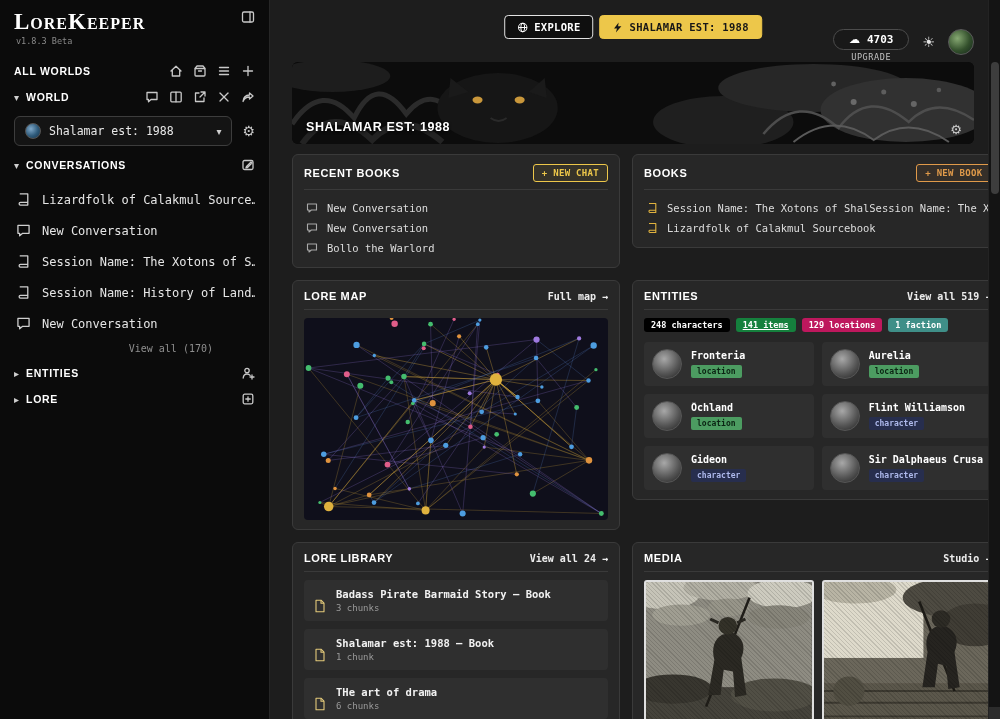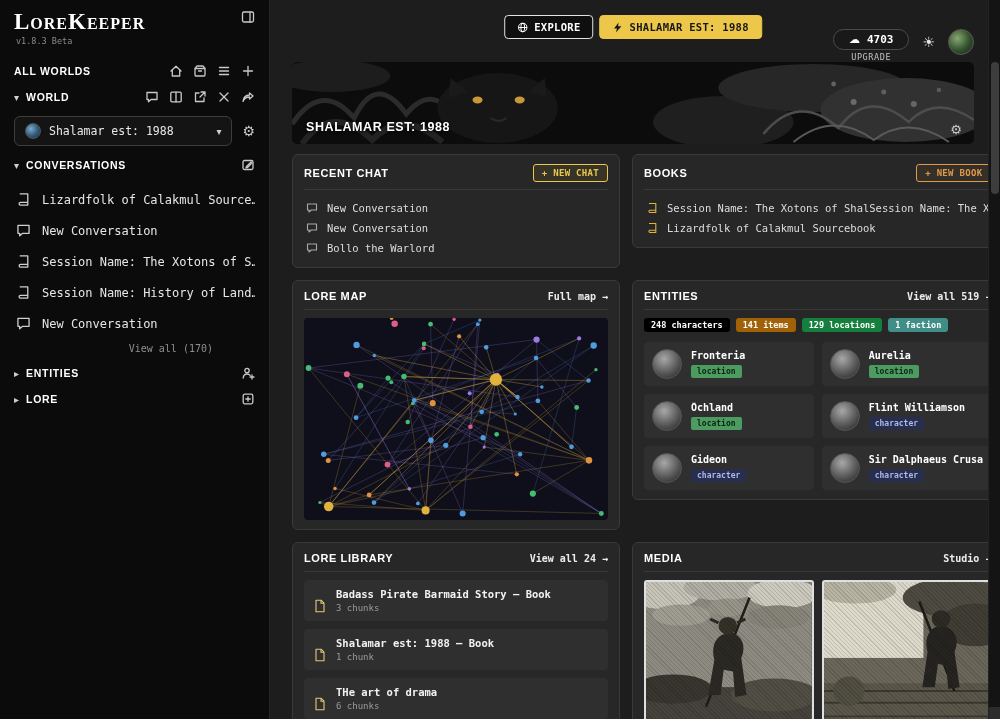--- a/index.html
+++ b/index.html
@@ -299,21 +299,21 @@
         <circle cx="540" cy="22" r="2.4" fill="#616161"></circle>
       </svg>
       <div class="hero-title">SHALAMAR EST: 1988</div>
       <span class="hero-gear uicon">⚙</span>
     </section>
 
     <div class="grid">
 
       <section class="card">
         <div class="card-head">
-          <h3>RECENT CHAT</h3>
+          <h3>RECENT BOOKS</h3>
           <button class="chip-btn yellow">+ NEW CHAT</button>
         </div>
         <ul class="mini-list">
 
             <li>
               <svg class="ci" viewBox="0 0 12 12">
                 <path d="M1.5 2 H10.5 V8 H5.3 L3 10 V8 H1.5 Z" fill="none" stroke="#a8a8a8" stroke-width="1.1" stroke-linejoin="round"></path>
               </svg>
               <span>New Conversation</span>
             </li>
@@ -532,23 +532,23 @@
 
       <section class="card">
         <div class="card-head">
           <h3>ENTITIES</h3>
           <span class="card-link">View all 519 →</span>
         </div>
         <div class="badges">
 
             <span class="badge" style="background: #000000;">248 characters</span>
 
-            <span class="badge" style="background: #a16207;">141 items</span>
-
-            <span class="badge" style="background: #15803d;">129 locations</span>
+            <span class="badge" style="background: #15803d; text-decoration: underline;">141 items</span>
+
+            <span class="badge" style="background: #be185d;">129 locations</span>
 
             <span class="badge" style="background: rgb(63, 143, 136);">1 faction</span>
           </div>
         <div class="ent-grid">
 
             <div class="ent-item">
               <span class="ent-ava"></span>
               <span style="min-width:0">
                 <span class="ent-name" style="display:block">Fronteria</span>
                 <span class="etype location">location</span>

